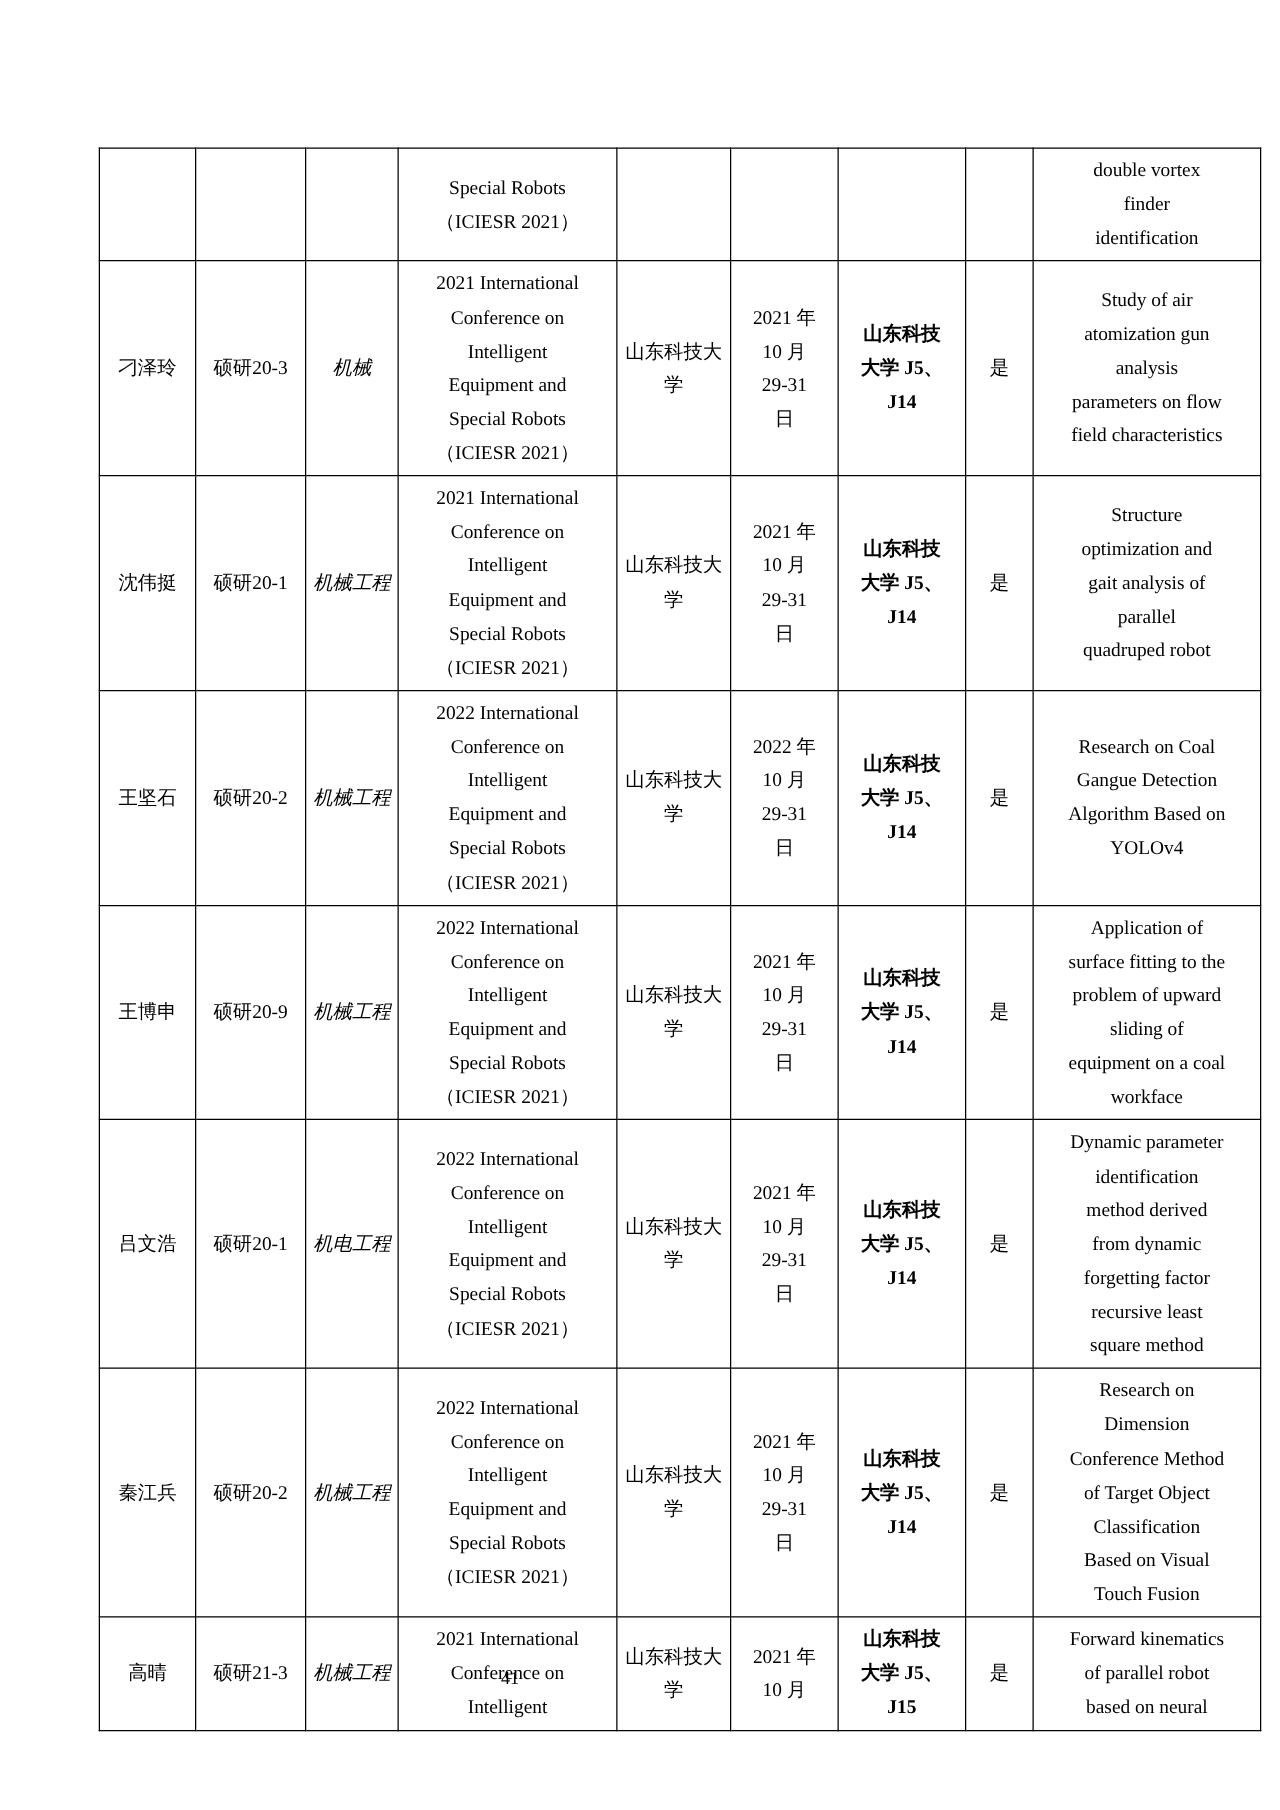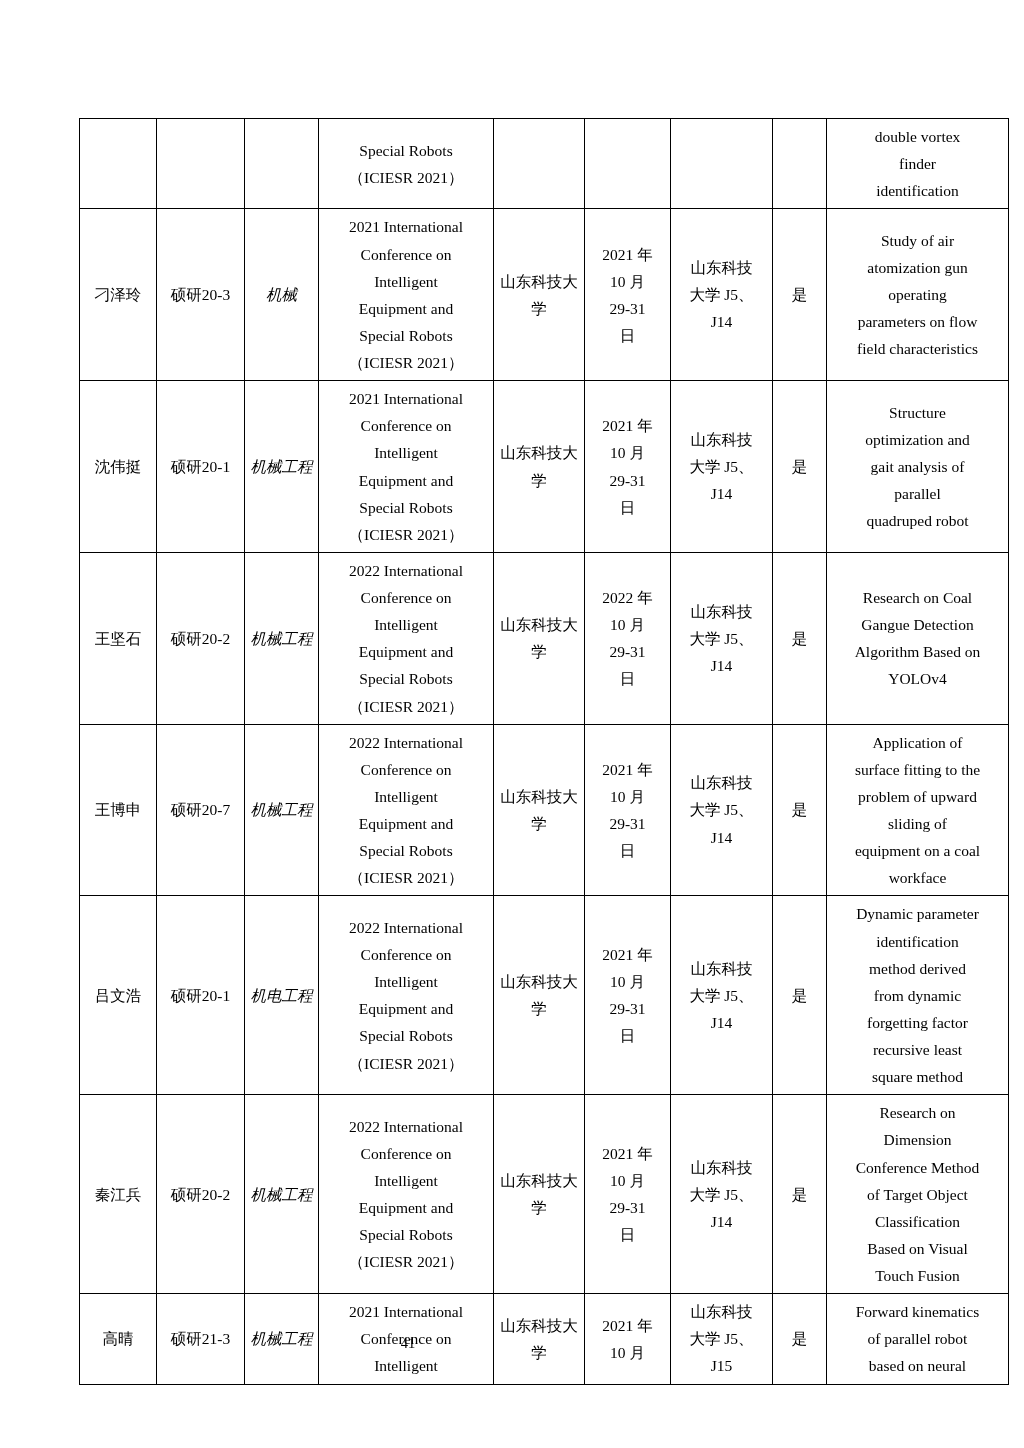--- a/index.html
+++ b/index.html
@@ -45,21 +45,21 @@
     font-family: "DejaVu Sans", sans-serif;
     font-size: 15px;
     line-height: 1.7;
   }
   td.name { width: 70px; }
   td.grade { width: 81px; margin-left: 30px; }
   td.major { width: 67px; font-style: italic; }
   td.conf { width: 168px; }
   td.place { width: 84px; }
   td.date { width: 79px; }
-  td.venue { width: 95px; }
+  td.venue { width: 95px; font-weight: bold; }
   td.yn { width: 47px; }
   td.title { width: 175px; }
 
   .conf-line, .cellline {
     display: block;
   }
   .pagenum {
     position: absolute;
     top: 1319px;
     left: 0;
@@ -140,21 +140,21 @@
             <span class="cellline">山东科技</span>
             <span class="cellline">大学 J5、</span>
             <span class="cellline">J14</span>
           </td>
           <td class="cn yn">
               <span class="cellline">是</span>
             </td>
           <td class="title">
             <span class="cellline">Study of air</span>
             <span class="cellline">atomization gun</span>
-            <span class="cellline">operating</span>
+            <span class="cellline">analysis</span>
             <span class="cellline">parameters on flow</span>
             <span class="cellline">field characteristics</span>
           </td>
         </tr>
 
         <tr>
           <td class="cn name">
               <span class="cellline">沈伟挺</span>
             </td>
           <td class="cn grade">
@@ -238,21 +238,21 @@
             <span class="cellline">Algorithm Based on</span>
             <span class="cellline">YOLOv4</span>
           </td>
         </tr>
 
         <tr>
           <td class="cn name">
               <span class="cellline">王博申</span>
             </td>
           <td class="cn grade">
-              <span class="cellline">硕研20-7</span>
+              <span class="cellline">硕研20-9</span>
             </td>
           <td class="cn major">
               <span class="cellline">机械工程</span>
             </td>
           <td class="conf">
             <span class="conf-line">2022 International</span>
             <span class="conf-line">Conference on</span>
             <span class="conf-line">Intelligent</span>
             <span class="conf-line">Equipment and</span>
             <span class="conf-line">Special Robots</span>

